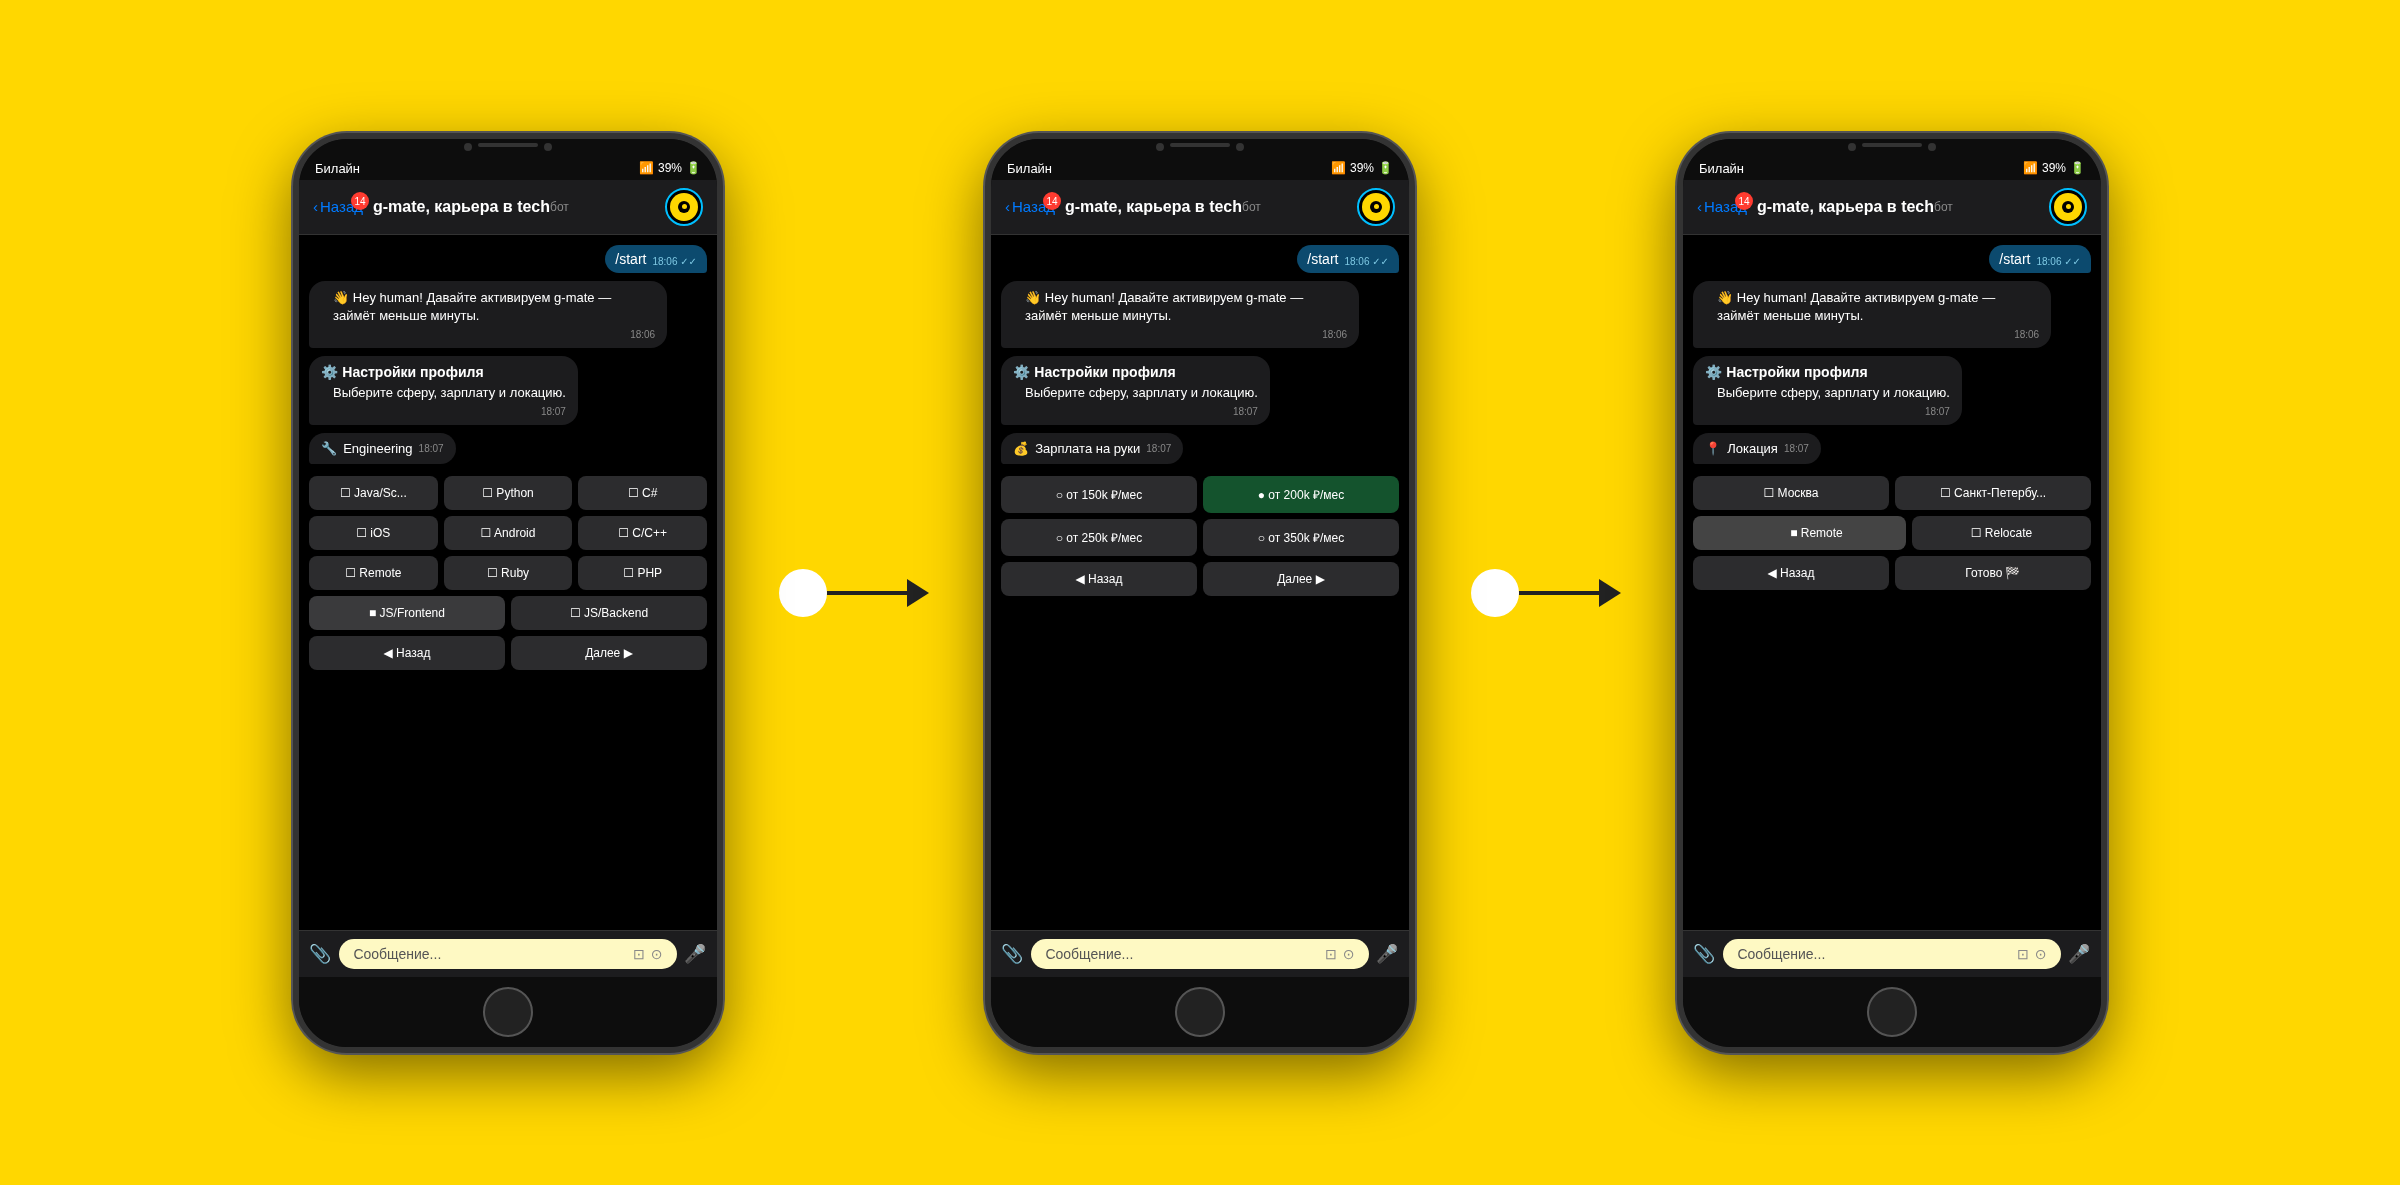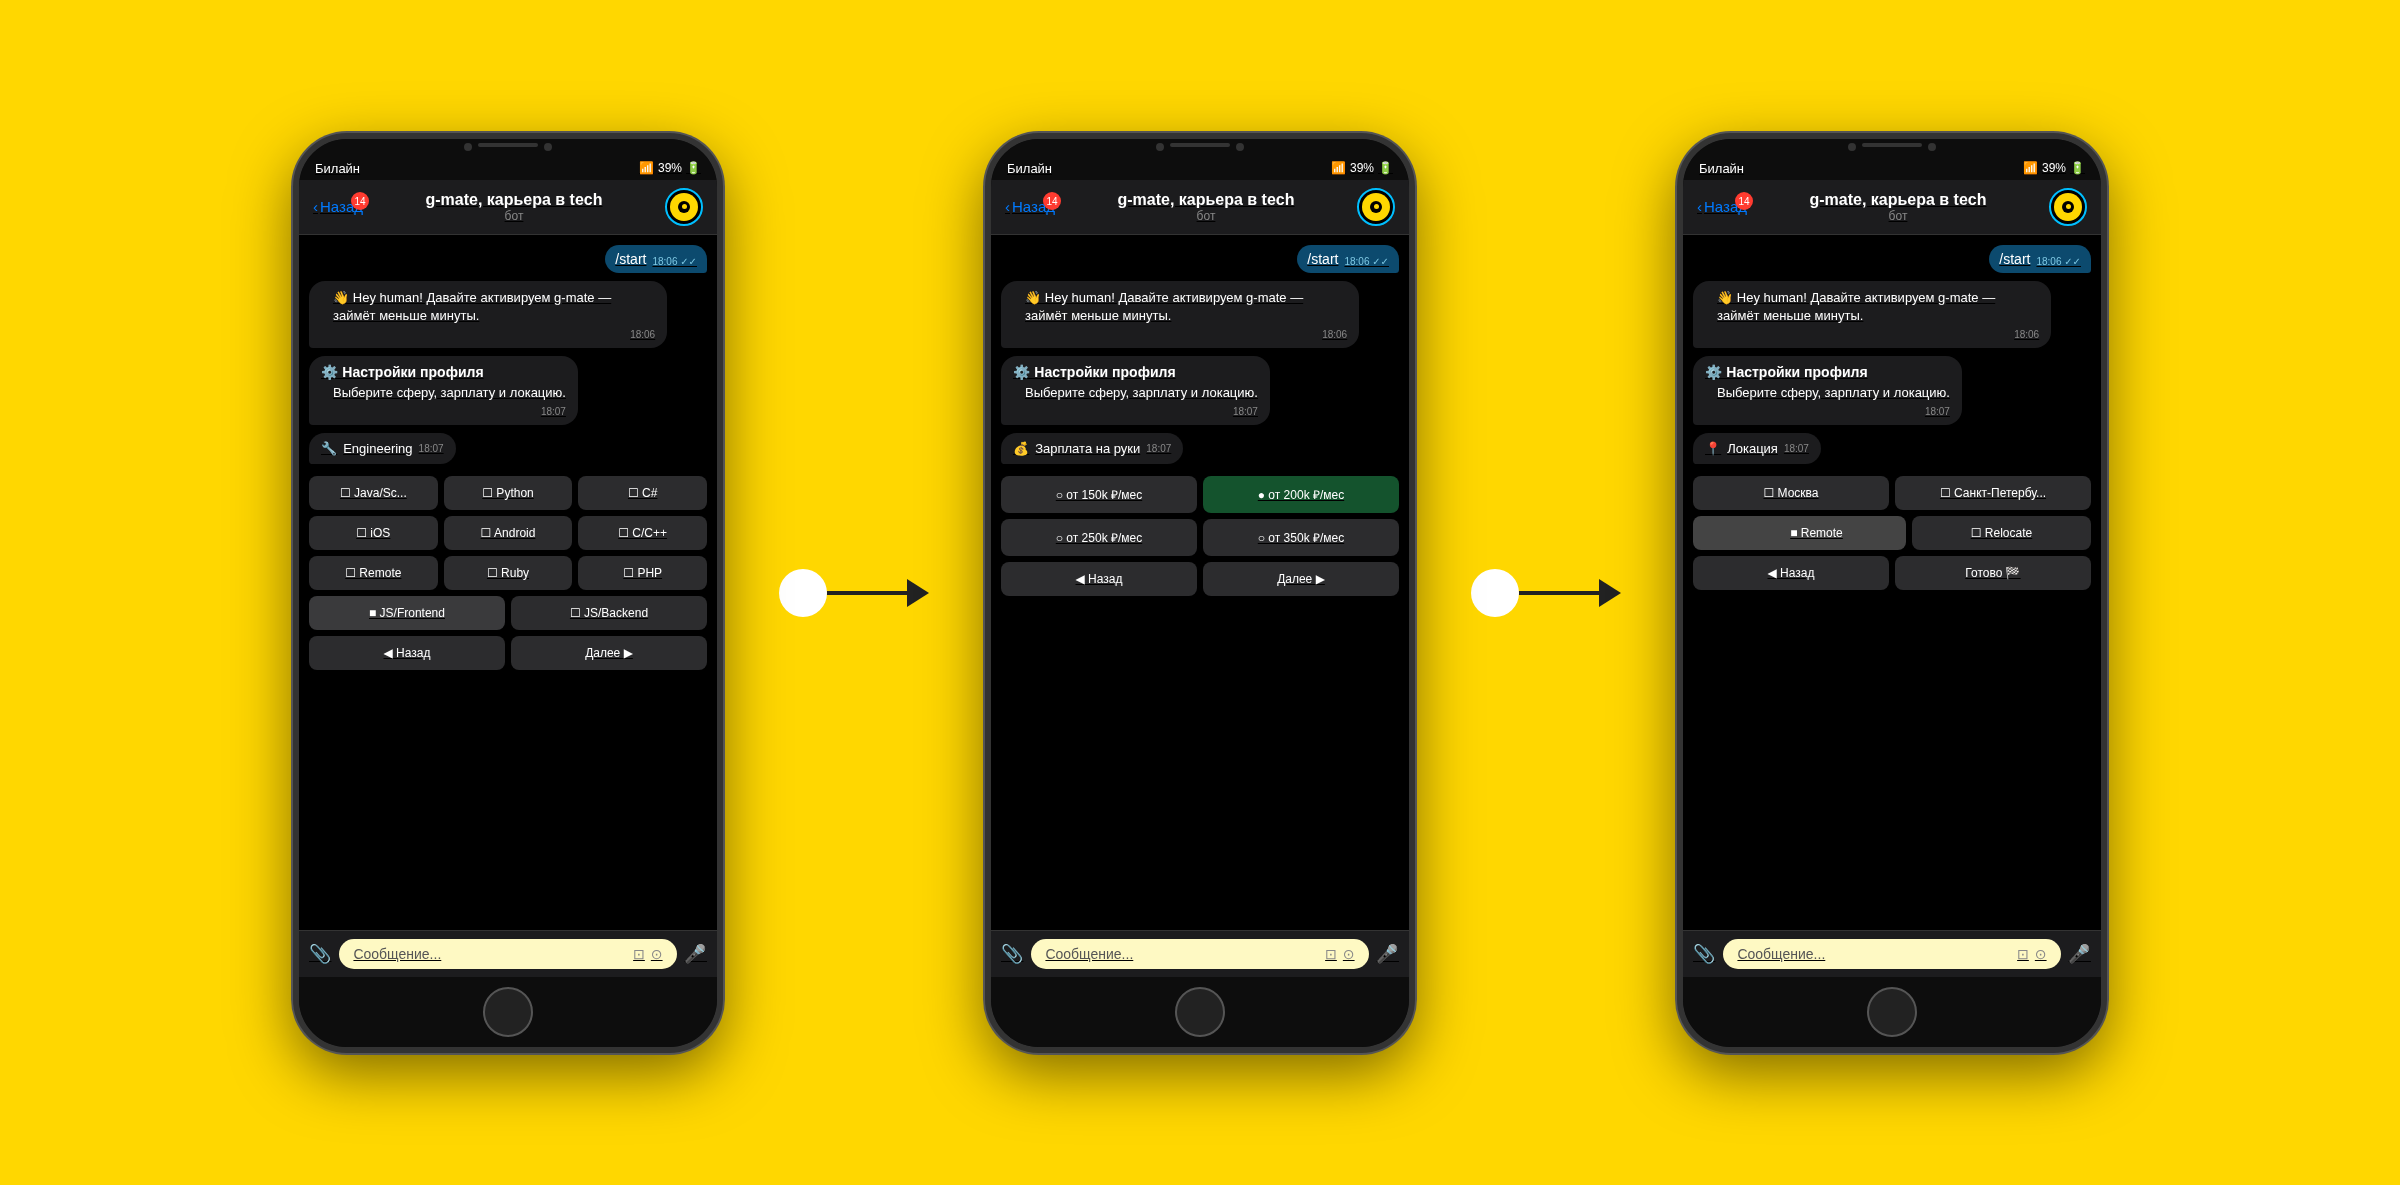--- a/index.html
+++ b/index.html
@@ -12,21 +12,20 @@
       justify-content: center;
       gap: 60px;
       font-family: -apple-system, BlinkMacSystemFont, 'Helvetica Neue', Arial, sans-serif;
       overflow: hidden;
     }
 
     .scene {
       display: flex;
       align-items: center;
       gap: 56px;
-      text-decoration: underline;
     }
 
     .arrow-container {
       display: flex;
       flex-direction: column;
       align-items: center;
       justify-content: center;
     }
 
     .arrow {
@@ -125,21 +124,21 @@
       align-items: center;
       justify-content: center;
       position: absolute;
       top: -6px;
       right: -6px;
     }
 
     .chat-info {
       flex: 1;
       display: flex;
-      flex-direction: column;
+      flex-direction: row;
       align-items: center;
     }
 
     .chat-title {
       color: white;
       font-size: 16px;
       font-weight: 600;
     }
 
     .chat-subtitle {

